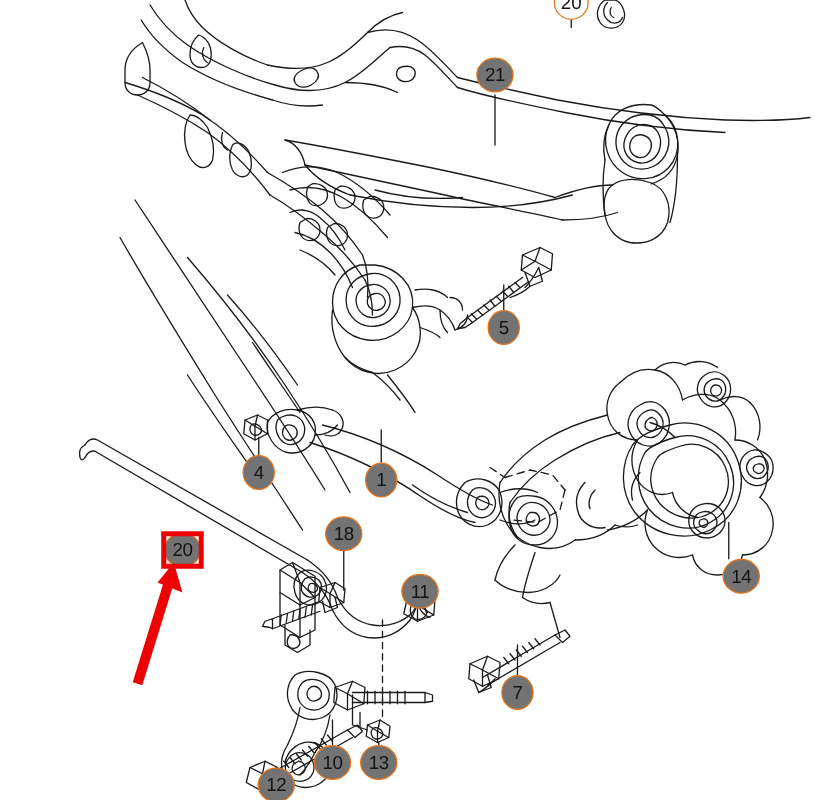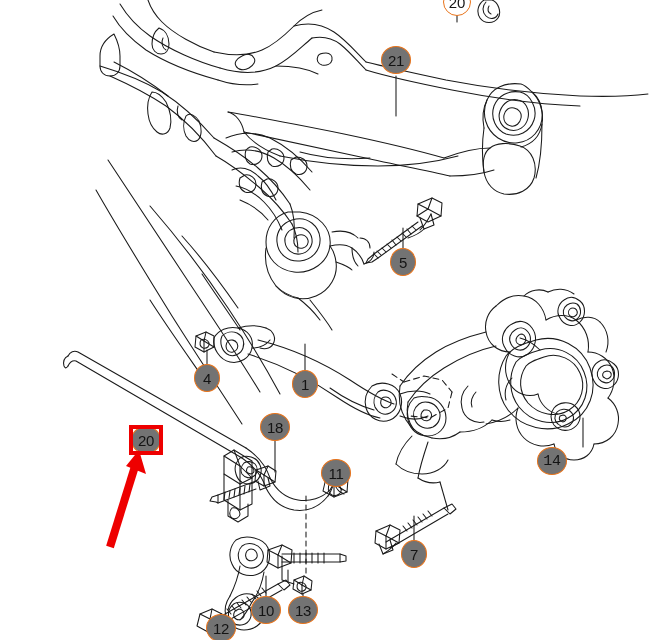--- a/index.html
+++ b/index.html
@@ -425,21 +425,21 @@
   <div class="cut-callout" style="left:457px;top:2px;">20</div>
 
   <div class="callout wide" style="left:396px;top:60px;">21</div>
 
   <div class="callout" style="left:403px;top:262px;">5</div>
 
   <div class="callout" style="left:207px;top:378px;">4</div>
 
   <div class="callout" style="left:305px;top:384px;">1</div>
 
-  <div class="callout wide" style="left:552px;top:461px;font-family:Liberation Mono, monospace;">14</div>
+  <div class="callout wide" style="left:593px;top:461px;">14</div>
 
   <div class="callout wide" style="left:275px;top:427px;">18</div>
 
   <div class="callout wide" style="left:336px;top:473px;">11</div>
 
   <div class="callout" style="left:414px;top:554px;">7</div>
 
   <div class="callout wide" style="left:266px;top:610px;text-align:right;">10</div>
 
   <div class="callout wide" style="left:303px;top:610px;">13</div>

